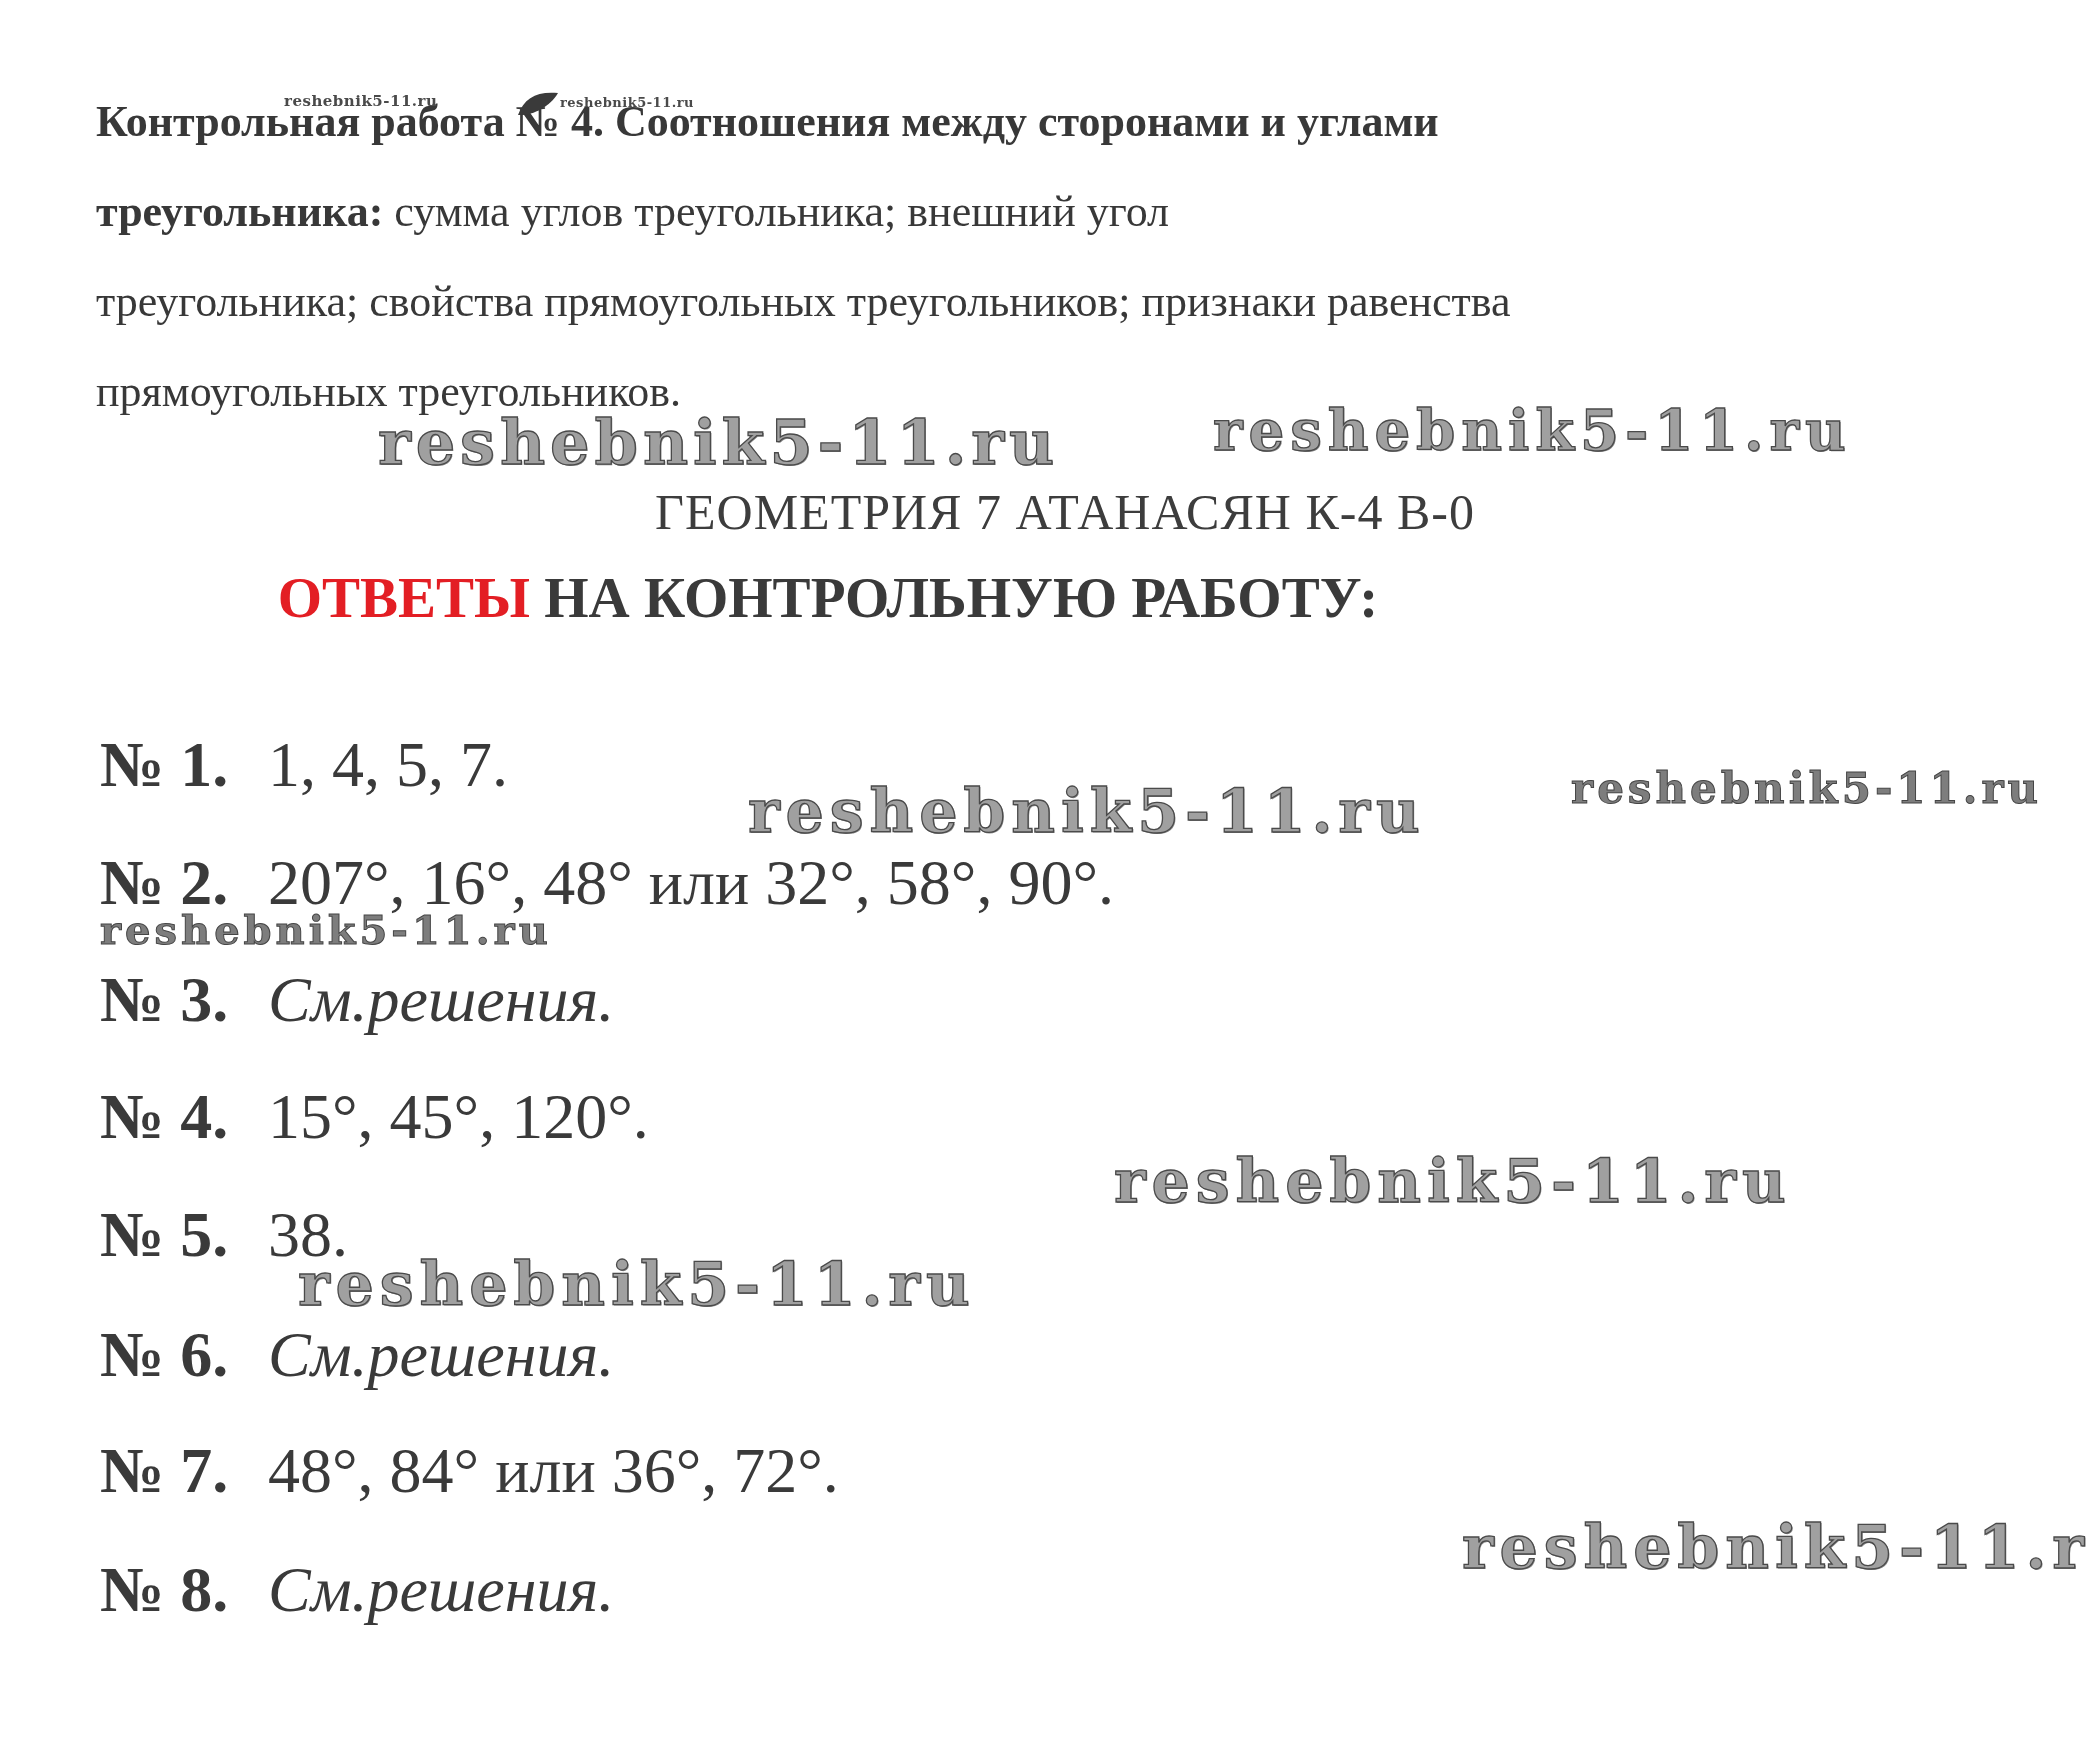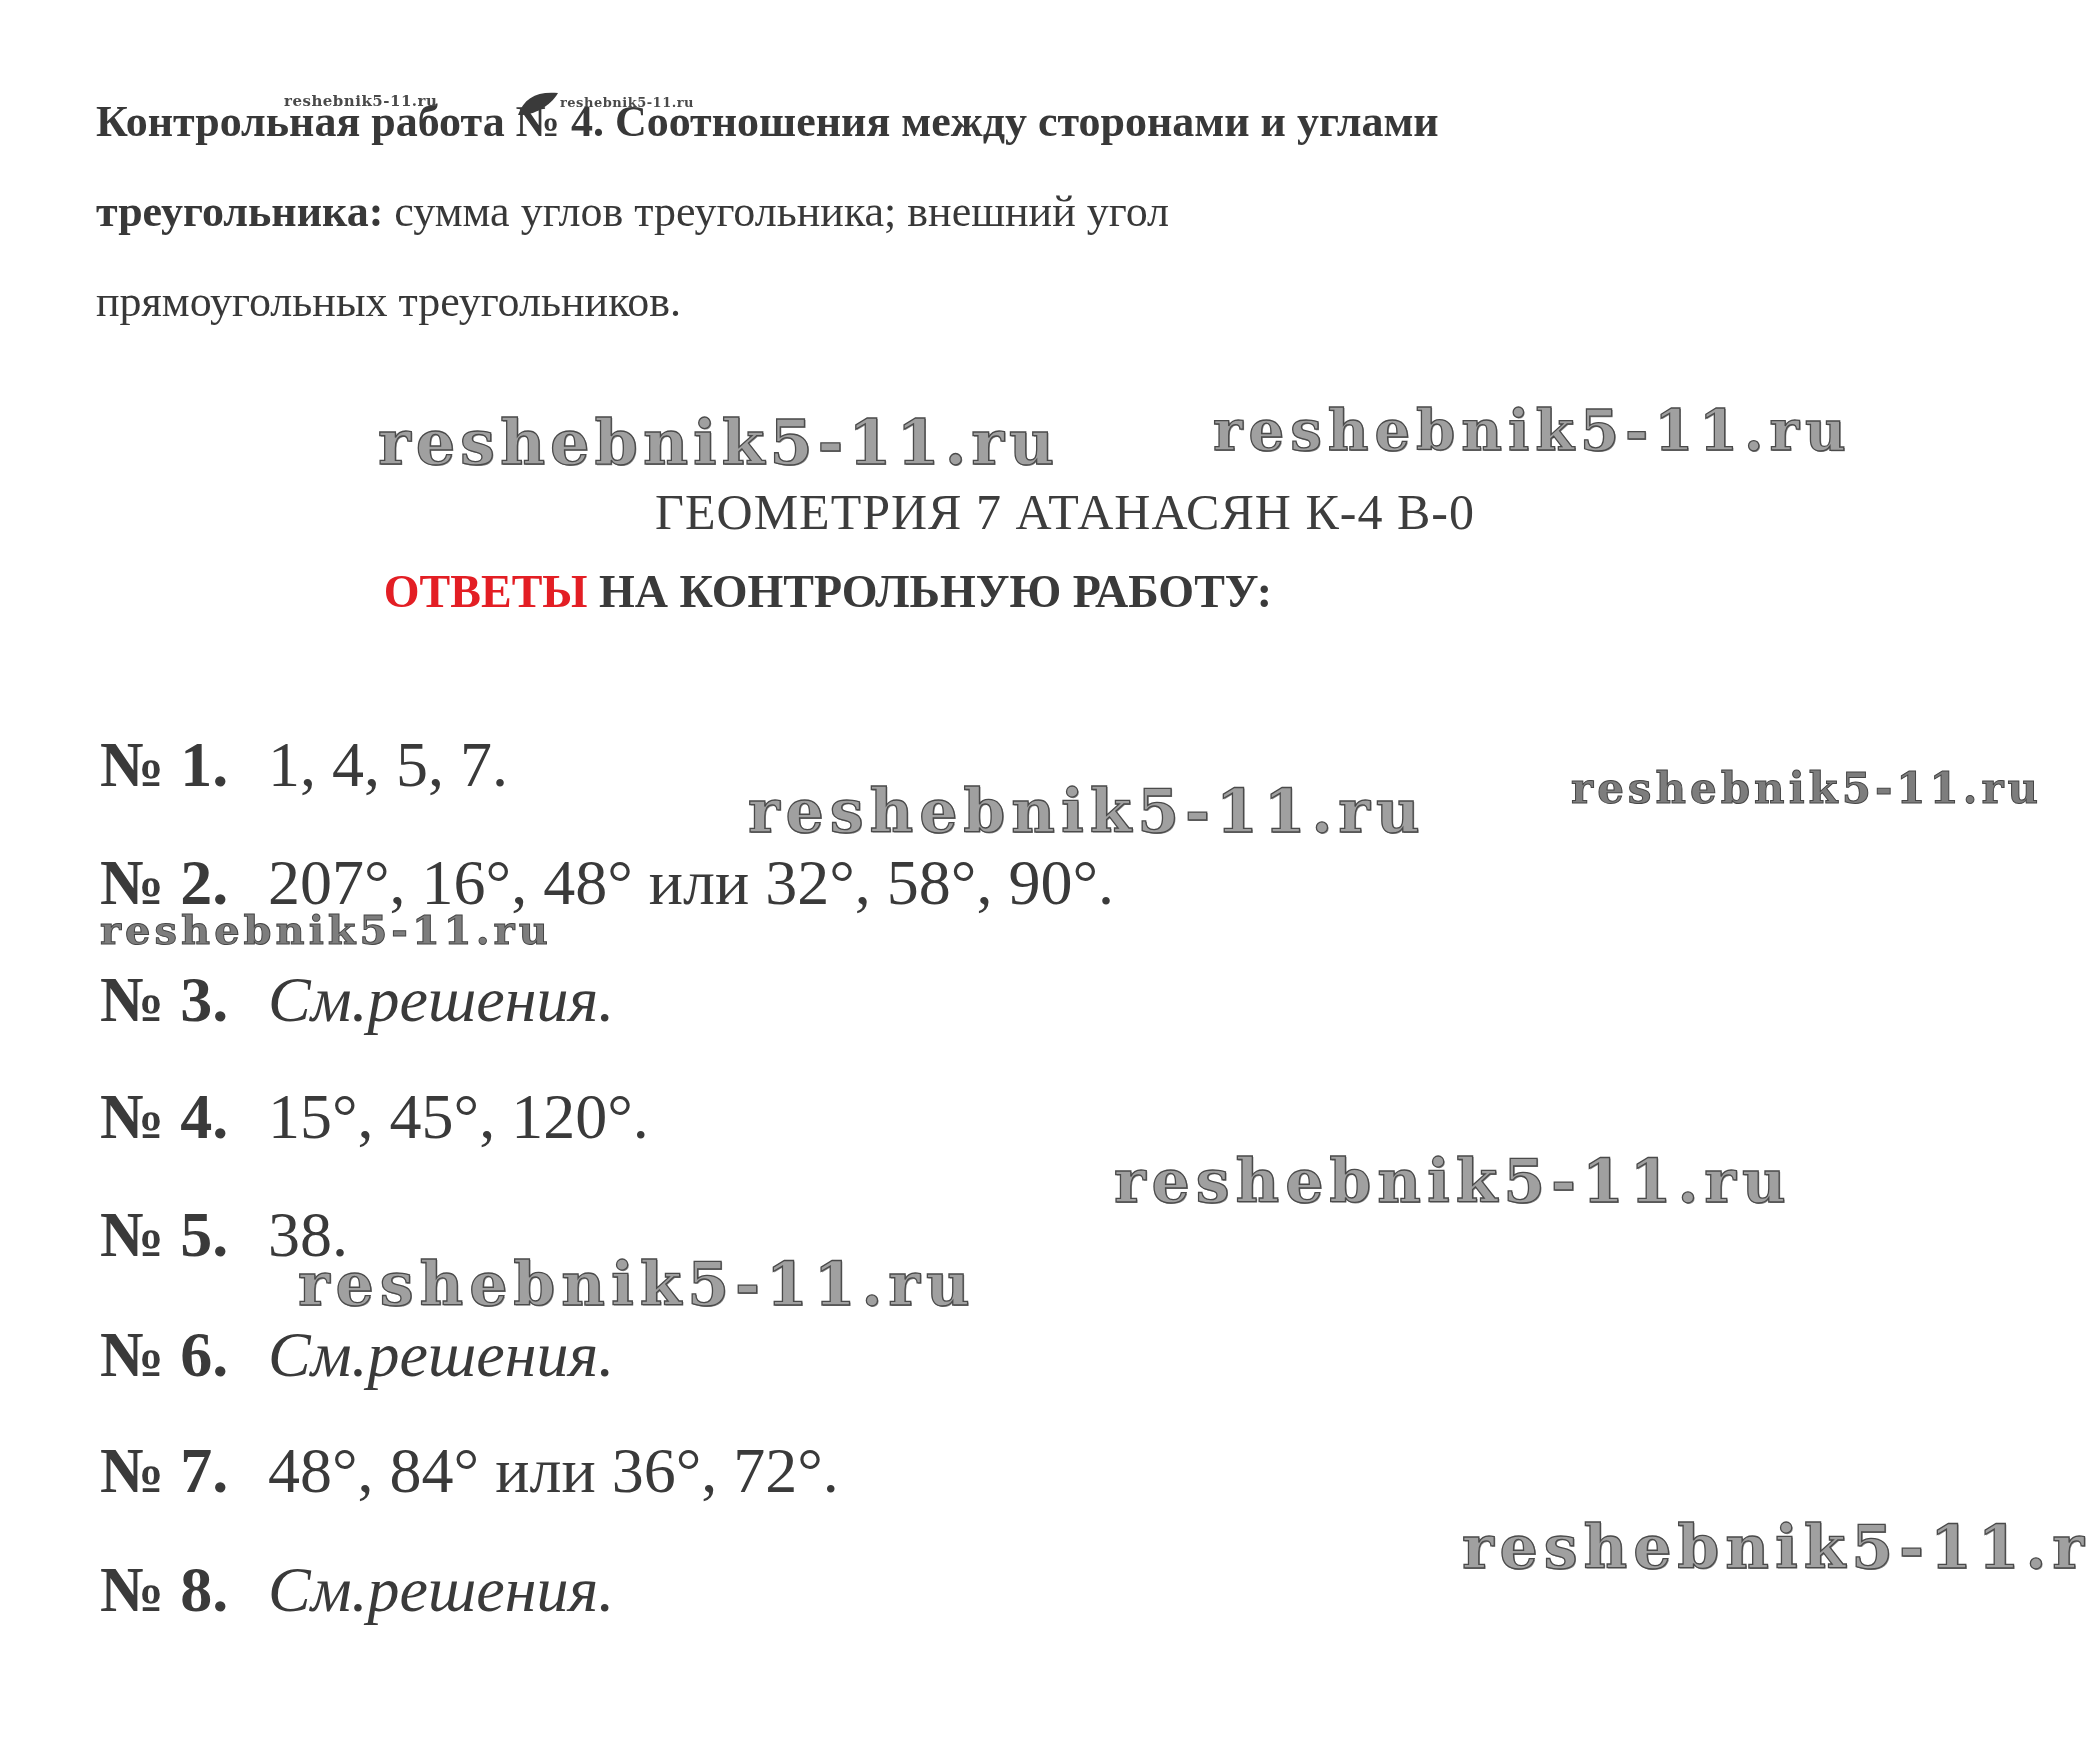--- a/index.html
+++ b/index.html
@@ -38,21 +38,21 @@
     font-size: 50px;
     letter-spacing: 1px;
     color: #3d3d3d;
   }
   .heading {
     position: absolute;
     left: 0;
     top: 565px;
     width: 1656px;
     text-align: center;
-    font-size: 46px;
+    font-size: 57px;
     font-weight: bold;
     color: #3a3a3a;
   }
   .heading .accent { color: #e31e24; }
   .row {
     position: absolute;
     left: 100px;
     font-size: 64px;
     white-space: nowrap;
     color: #3a3a3a;
@@ -94,20 +94,21 @@
     left: 517px;
     top: 89px;
   }
 </style>
 </head>
 <body>
 
 <div class="title">
   <div class="title-line"><span class="b">Контрольная работа № 4. Соотношения между сторонами и углами</span></div>
   <div class="title-line"><span class="b">треугольника:</span><span> сумма углов треугольника; внешний угол</span></div>
+  <div class="title-line"><span>треугольника; свойства прямоугольных треугольников; признаки равенства</span></div>
   <div class="title-line"><span>прямоугольных треугольников.</span></div>
 </div>
 
 <div class="subtitle">ГЕОМЕТРИЯ 7 АТАНАСЯН К-4 В-0</div>
 
 <div class="heading"><span class="accent">ОТВЕТЫ</span><span> НА КОНТРОЛЬНУЮ РАБОТУ:</span></div>
 
 <div class="row" style="top:728px"><span class="label">№ 1.</span><span class="value">1, 4, 5, 7.</span></div>
 <div class="row" style="top:846px"><span class="label">№ 2.</span><span class="value">207°, 16°, 48° или 32°, 58°, 90°.</span></div>
 <div class="row" style="top:963px"><span class="label">№ 3.</span><span class="value italic">См.решения.</span></div>

